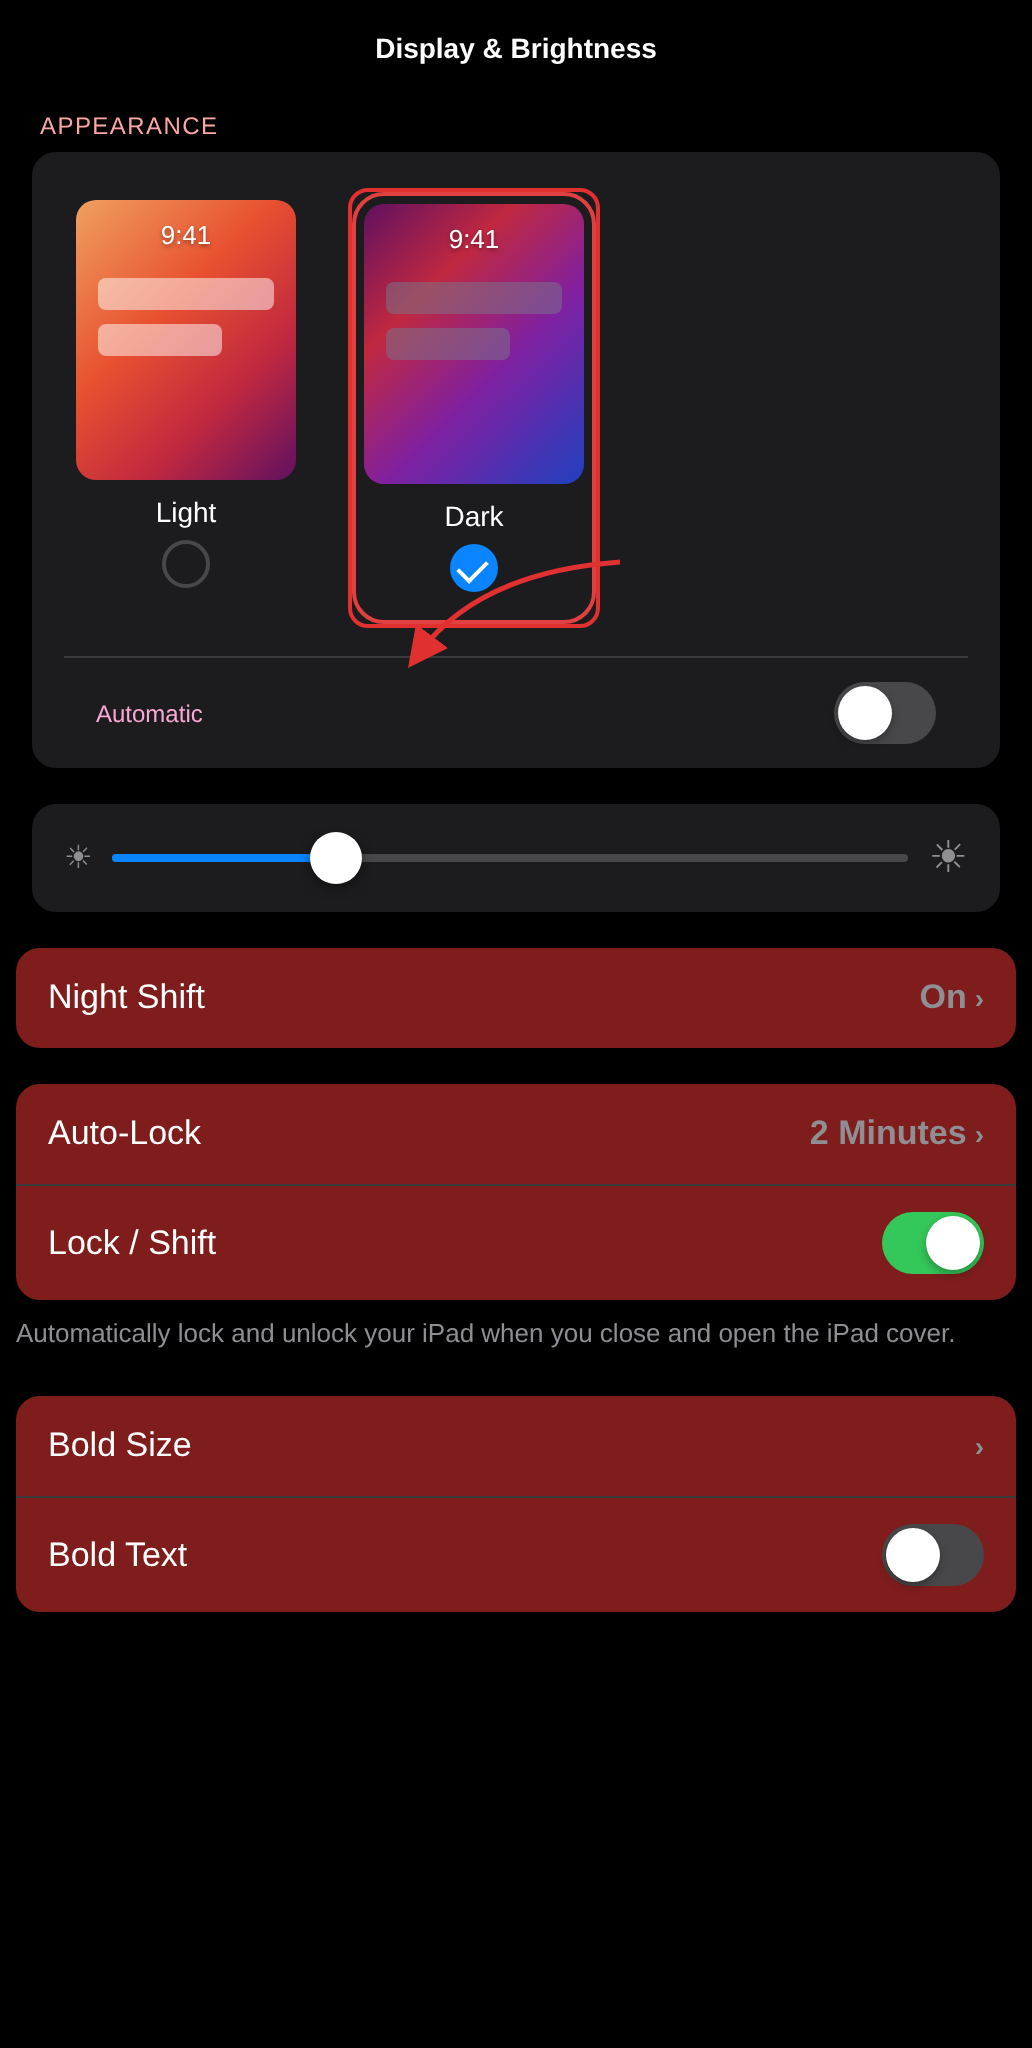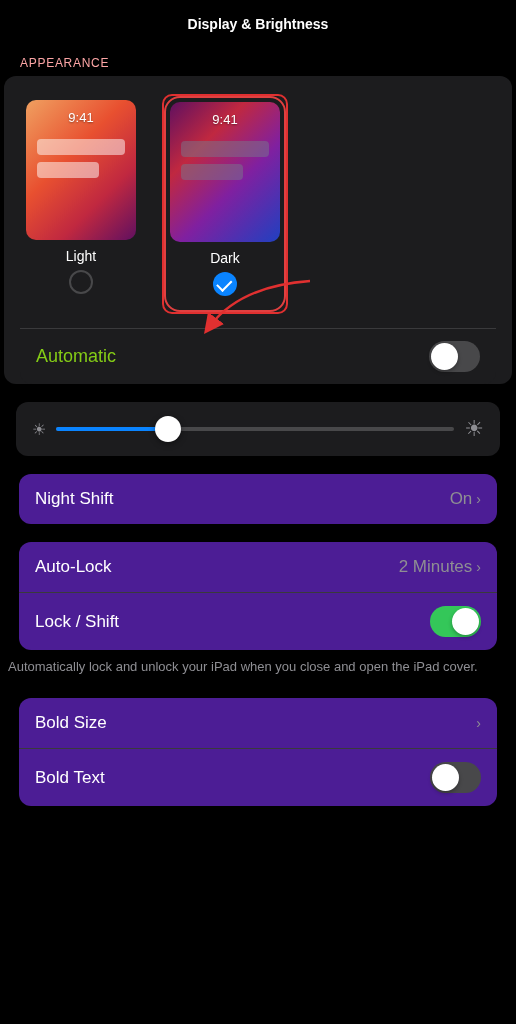--- a/index.html
+++ b/index.html
@@ -27,21 +27,21 @@
       color: #fca5a5;
       letter-spacing: 0.06em;
       padding: 14px 20px 6px;
       text-transform: uppercase;
     }
 
     .appearance-card {
       padding: 18px 16px 0;
       background: #1c1c1e;
       border-radius: 12px;
-      margin: 0 4px;
+      margin: 0 16px;
     }
 
     .appearance-options {
       display: flex;
       gap: 20px;
       justify-content: flex-start;
       padding-bottom: 14px;
     }
 
     .appearance-option {
@@ -162,22 +162,22 @@
     .automatic-row {
       display: flex;
       align-items: center;
       justify-content: space-between;
       padding: 12px 16px;
       background: #1c1c1e;
       border-radius: 0 0 12px 12px;
     }
 
     .automatic-label {
-      font-size: 18px;
-      color: #84cc16;
+      font-size: 12px;
+      color: #f9a8d4;
     }
 
     .toggle {
       width: 51px;
       height: 31px;
       border-radius: 16px;
       position: relative;
       cursor: pointer;
       transition: background 0.2s;
     }
@@ -259,23 +259,23 @@
       top: 50%;
       transform: translateY(-50%);
       box-shadow: 0 2px 6px rgba(0,0,0,0.4);
     }
 
     .section-gap {
       height: 18px;
     }
 
     .settings-card {
-      background: #4c1d95;
+      background: #7f1d1d;
       border-radius: 12px;
-      margin: 0 19px;
+      margin: 0 8px;
       overflow: hidden;
     }
 
     .settings-row {
       display: flex;
       align-items: center;
       justify-content: space-between;
       padding: 13px 16px;
       min-height: 50px;
       cursor: pointer;
@@ -285,20 +285,21 @@
       font-size: 17px;
       color: #fff;
     }
 
     .settings-row-value {
       font-size: 17px;
       color: #8e8e93;
       display: flex;
       align-items: center;
       gap: 4px;
+      font-weight: bold;
     }
 
     .chevron {
       color: #8e8e93;
       font-size: 14px;
     }
 
     .settings-note {
       font-size: 13px;
       color: #8e8e93;

